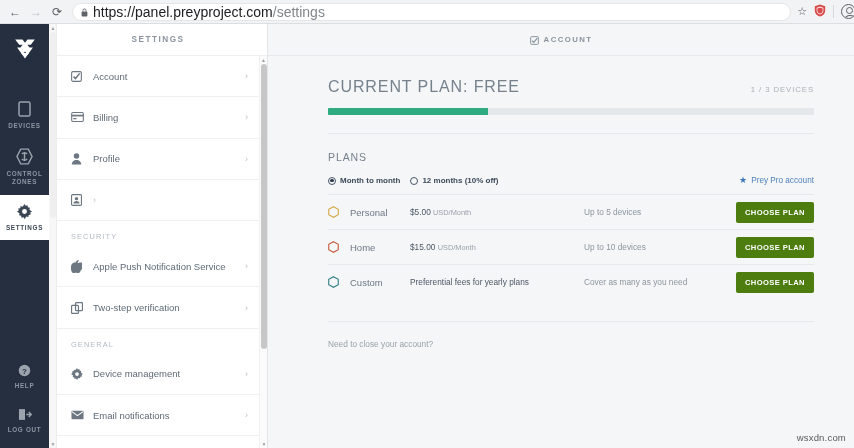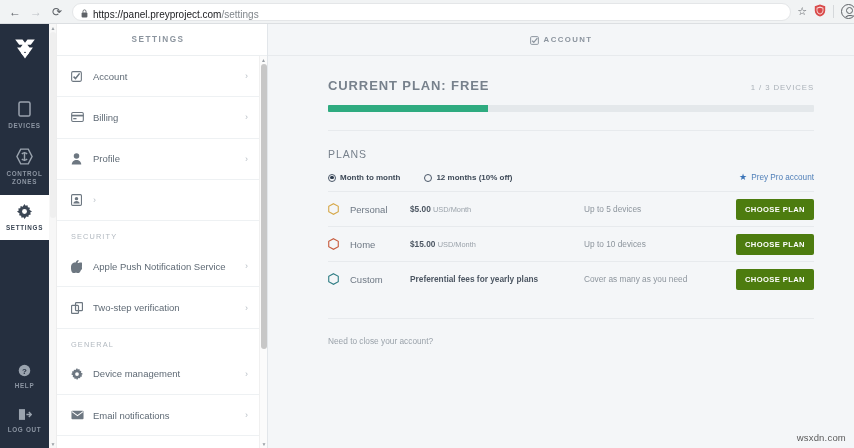--- a/index.html
+++ b/index.html
@@ -21,22 +21,22 @@
   .nav-btns { display: flex; align-items: center; gap: 3px; padding: 0 4px 0 6px; }
   .nav-btn {
     width: 18px; height: 18px; border-radius: 50%;
     display: flex; align-items: center; justify-content: center;
     color: #5f6368; font-size: 12px; line-height: 1;
   }
   .nav-btn.disabled { color: #bdc1c6; }
   .omnibox {
     flex: 1; height: 18px; margin: 0 6px 0 2px;
     background: #ffffff; border-radius: 9px;
-    display: flex; align-items: flex-end; padding: 0 8px;
-    font-size: 10px; color: #202124;
+    display: flex; align-items: center; padding: 0 8px;
+    font-size: 14px; color: #202124;
     border: 1px solid #e4e6e8;
   }
   .lock-ico { margin-right: 5px; display: inline-block; }
   .url-host { color: #202124; }
   .url-path { color: #80868b; }
   .omni-right { display: flex; align-items: center; gap: 7px; padding-right: 4px; }
   .star-ico { color: #5f6368; font-size: 11px; }
   .shield-ico { display: inline-block; }
   .avatar-ico {
     width: 15px; height: 15px; border-radius: 50%;
@@ -143,38 +143,38 @@
   .main-head .mh-label {
     font-size: 7.8px; letter-spacing: 1.4px; color: #8b949e; font-weight: 700;
   }
   .content { padding: 0 0 0 0; }
 
   .card {
     margin: 22px 40px 0 60px;
     background: transparent;
   }
   .plan-row-top { display: flex; align-items: baseline; justify-content: space-between; }
-  .plan-title { font-size: 13px; color: #77818c; letter-spacing: 0.9px; font-weight: bold; }
+  .plan-title { font-size: 16px; color: #77818c; letter-spacing: 0.9px; }
   .plan-devices { font-size: 7.8px; color: #aab1b8; letter-spacing: 0.9px; }
 
   .progress {
     margin-top: 12px; height: 7px; background: #e4e8eb; border-radius: 1px;
     overflow: hidden;
   }
   .progress-fill { height: 7px; background: #2eab80; }
 
   .divider { margin: 18px 40px 0 60px; border-top: 1px solid #e7eaed; }
 
   .plans-title {
     margin: 17px 40px 0 60px; font-size: 10.5px; color: #77818c; letter-spacing: 0.9px;
   }
   .billing-row {
     margin: 13px 40px 0 60px; display: flex; align-items: center;
   }
-  .radio-opt { display: flex; align-items: center; margin-right: 24px; cursor: pointer; }
+  .radio-opt { display: flex; align-items: center; margin-right: 10px; cursor: pointer; }
   .radio {
     width: 8px; height: 8px; border-radius: 50%;
     border: 1.3px solid #4a5768; margin-right: 4px; position: relative; flex: 0 0 8px;
   }
   .radio.on:after {
     content: ""; position: absolute; left: 1.4px; top: 1.4px;
     width: 3.4px; height: 3.4px; border-radius: 50%; background: #2c3a4b;
   }
   .radio-label { font-size: 8px; color: #3e4a58; font-weight: 700; }
   .pro-link {
@@ -185,21 +185,21 @@
 
   .plan-table { margin: 9px 40px 0 60px; }
   .p-row {
     display: flex; align-items: center; height: 35px;
     border-top: 1px solid #e7eaed;
   }
   .p-row:first-child { border-top: 1px solid #e7eaed; }
   .p-icon { width: 22px; flex: 0 0 22px; line-height: 0; }
   .p-name { width: 60px; flex: 0 0 60px; font-size: 9.5px; color: #6e7884; }
   .p-price { flex: 1; font-size: 8px; color: #6e7884; }
-  .p-price b { font-weight: 700; color: #4d5763; font-size: 8.3px; }
+  .p-price b { font-weight: 400; color: #4d5763; font-size: 8.3px; }
   .p-price .unit { color: #9aa2aa; font-size: 7.4px; }
   .p-devices { width: 150px; flex: 0 0 150px; font-size: 8.3px; color: #8d959d; }
   .p-action { width: 80px; flex: 0 0 80px; display: flex; justify-content: flex-end; }
   .btn-choose {
     background: #4d7c0f; color: #ffffff; border: none; border-radius: 2px;
     font-size: 7.6px; font-weight: 700; letter-spacing: 0.4px;
     padding: 6px 9px; cursor: pointer; font-family: "Liberation Sans", sans-serif;
   }
 
   .footer-div { margin: 22px 40px 0 60px; border-top: 1px solid #e7eaed; }

